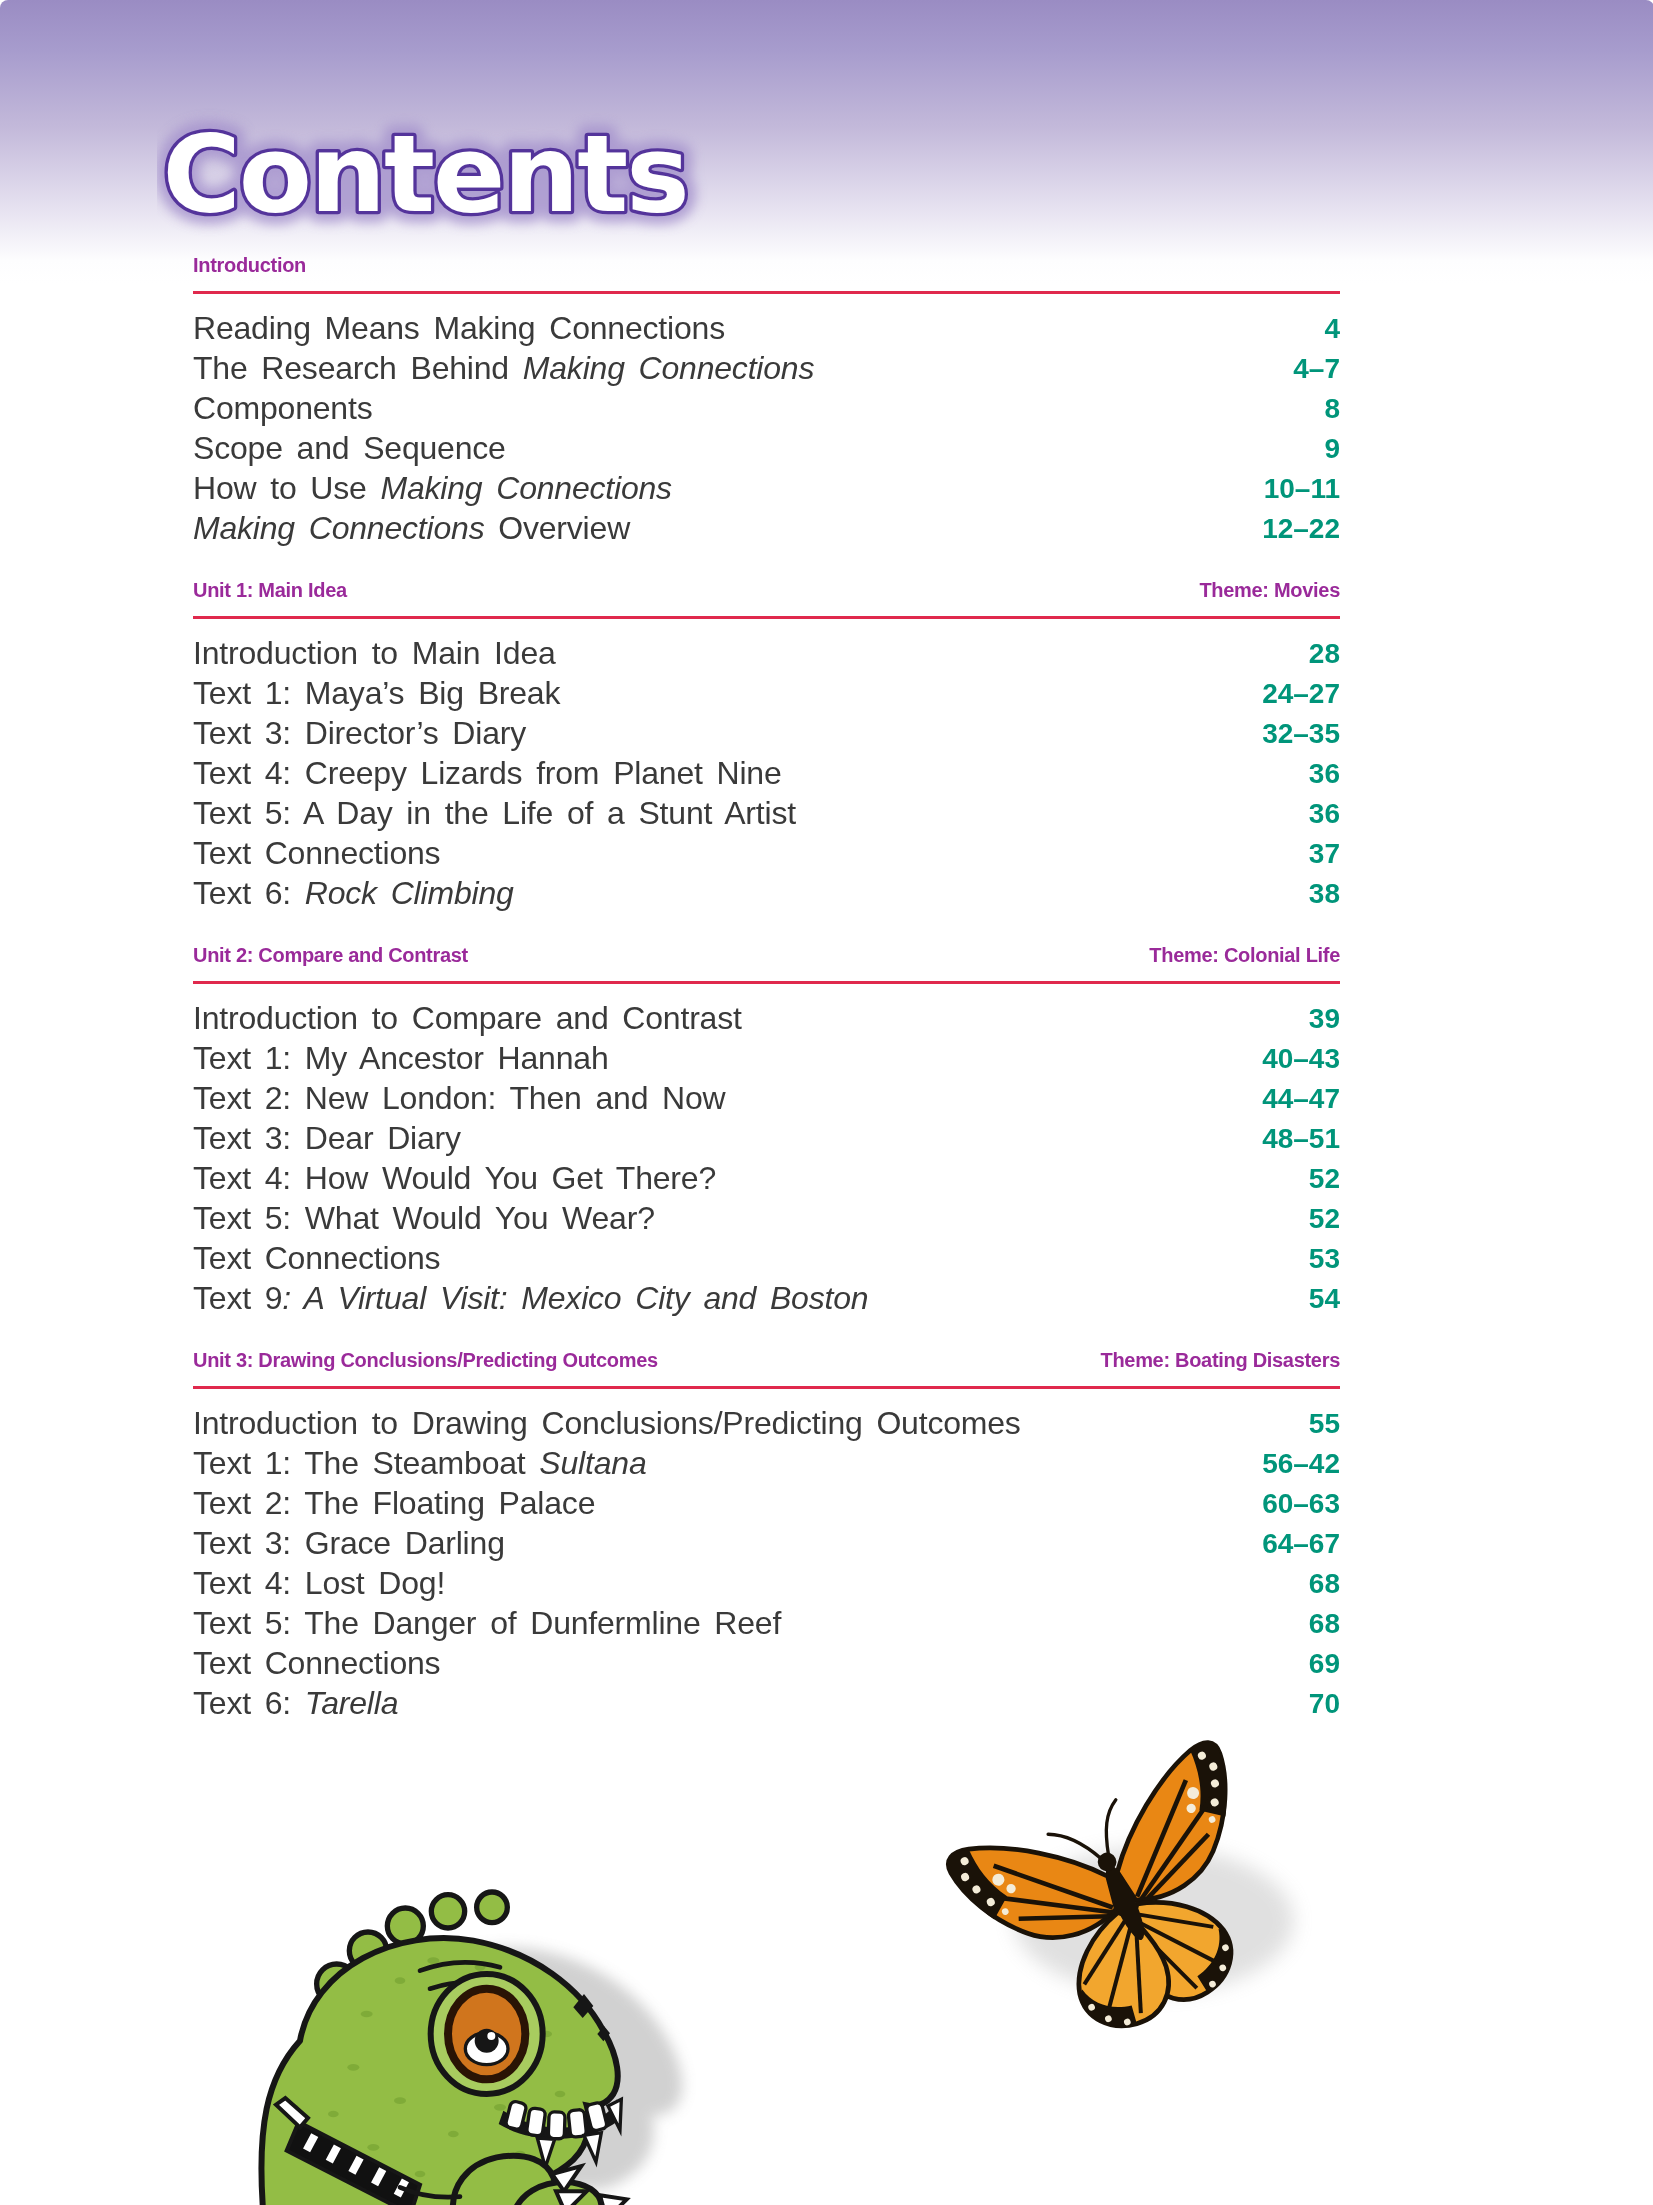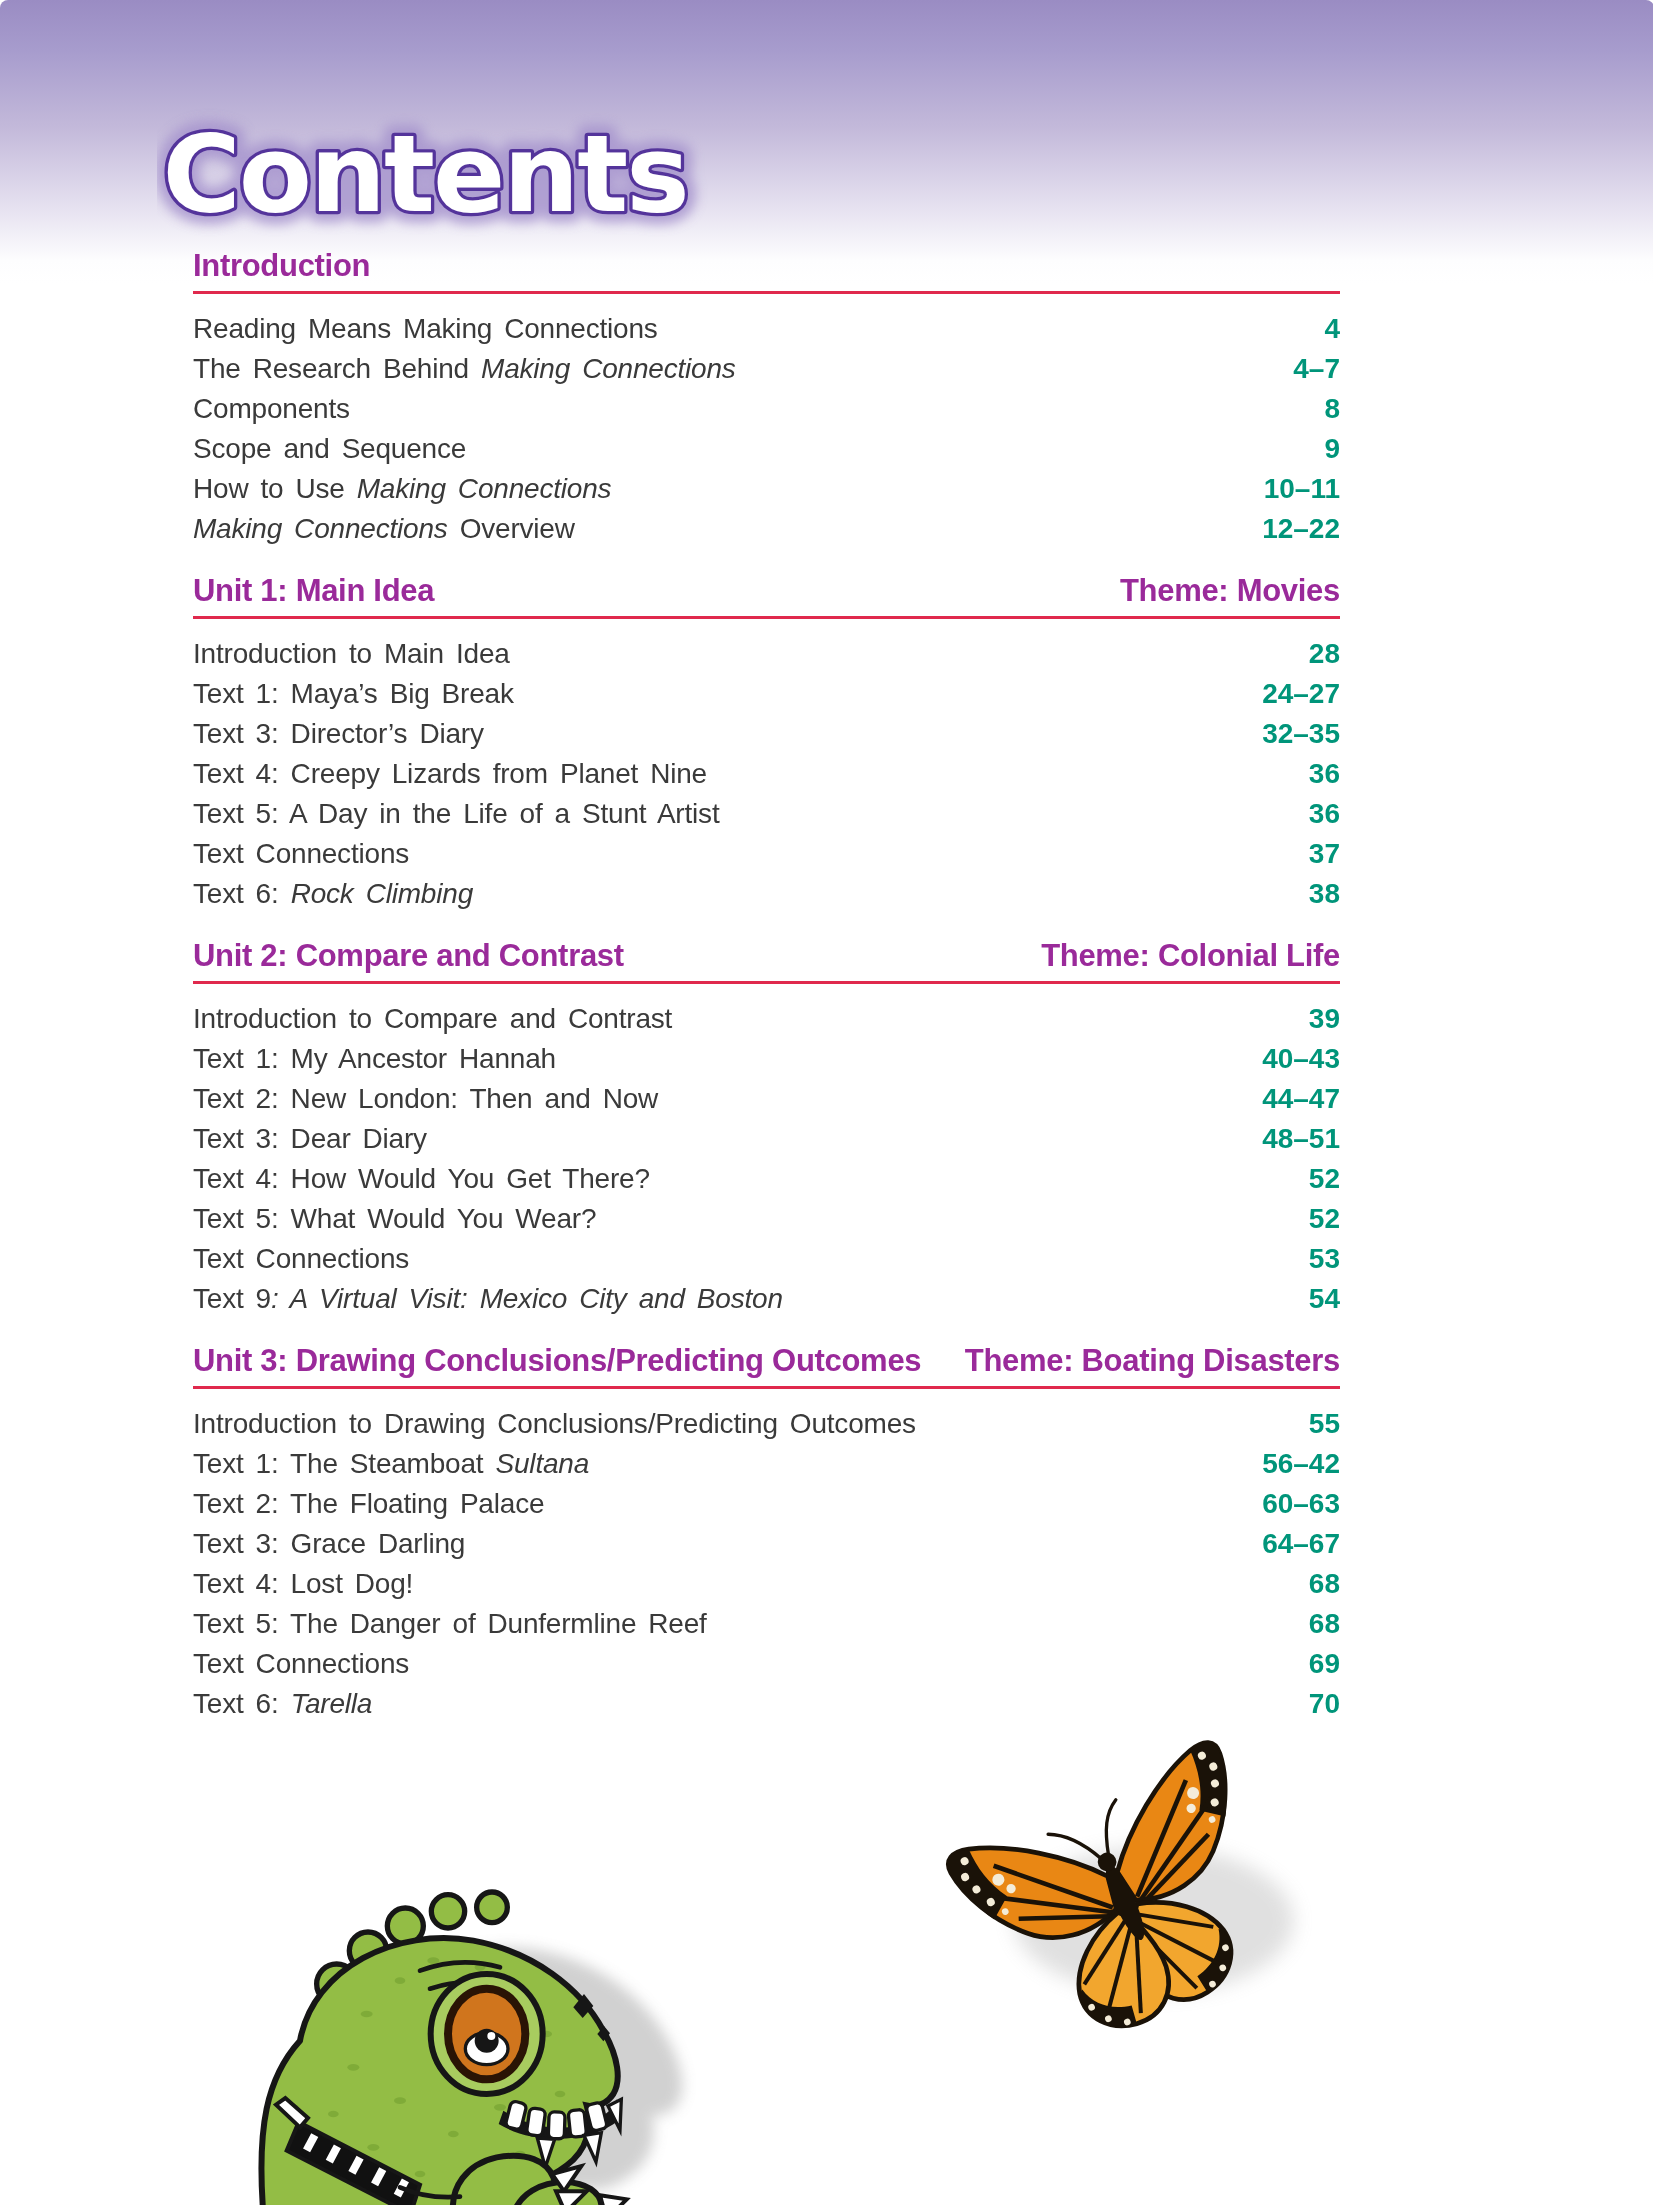--- a/index.html
+++ b/index.html
@@ -29,30 +29,30 @@
   }
   
   .toc{position:absolute;left:193px;top:248px;width:1147px;}
   .toc-section{margin:0;}
   .toc-section:not(:first-child){margin-top:24px;}
   .heading-row{
     display:flex;justify-content:space-between;align-items:baseline;
     height:35px;line-height:35px;
   }
   .unit-title,.theme-title{
-    margin:0;font-size:31px;font-weight:700;letter-spacing:-0.3px;
+    margin:0;font-size:20px;font-weight:700;letter-spacing:-0.3px;
     color:var(--accent-purple,#9a2a9a);line-height:35px;white-space:nowrap;
   }
   .rule{margin-top:8px;height:3.3px;background:var(--rule-red,#e0294d);}
   .toc-list{list-style:none;margin:14.7px 0 0 0;padding:0;}
   .toc-row{
     height:40px;display:flex;align-items:center;justify-content:space-between;
   }
   .entry-label{
-    font-size:28px;color:#3a3a3a;letter-spacing:-0.2px;word-spacing:0.16em;
+    font-size:32px;color:#3a3a3a;letter-spacing:-0.2px;word-spacing:0.16em;
     white-space:nowrap;
   }
   .entry-label i{font-style:italic;text-align:right;}
   .entry-page{
     font-size:28px;font-weight:700;color:var(--page-teal,#00957a);
     white-space:nowrap;
   }
   
   .lizard-art{position:absolute;left:200px;top:1814px;}
   .butterfly-art{position:absolute;left:914px;top:1734px;}

